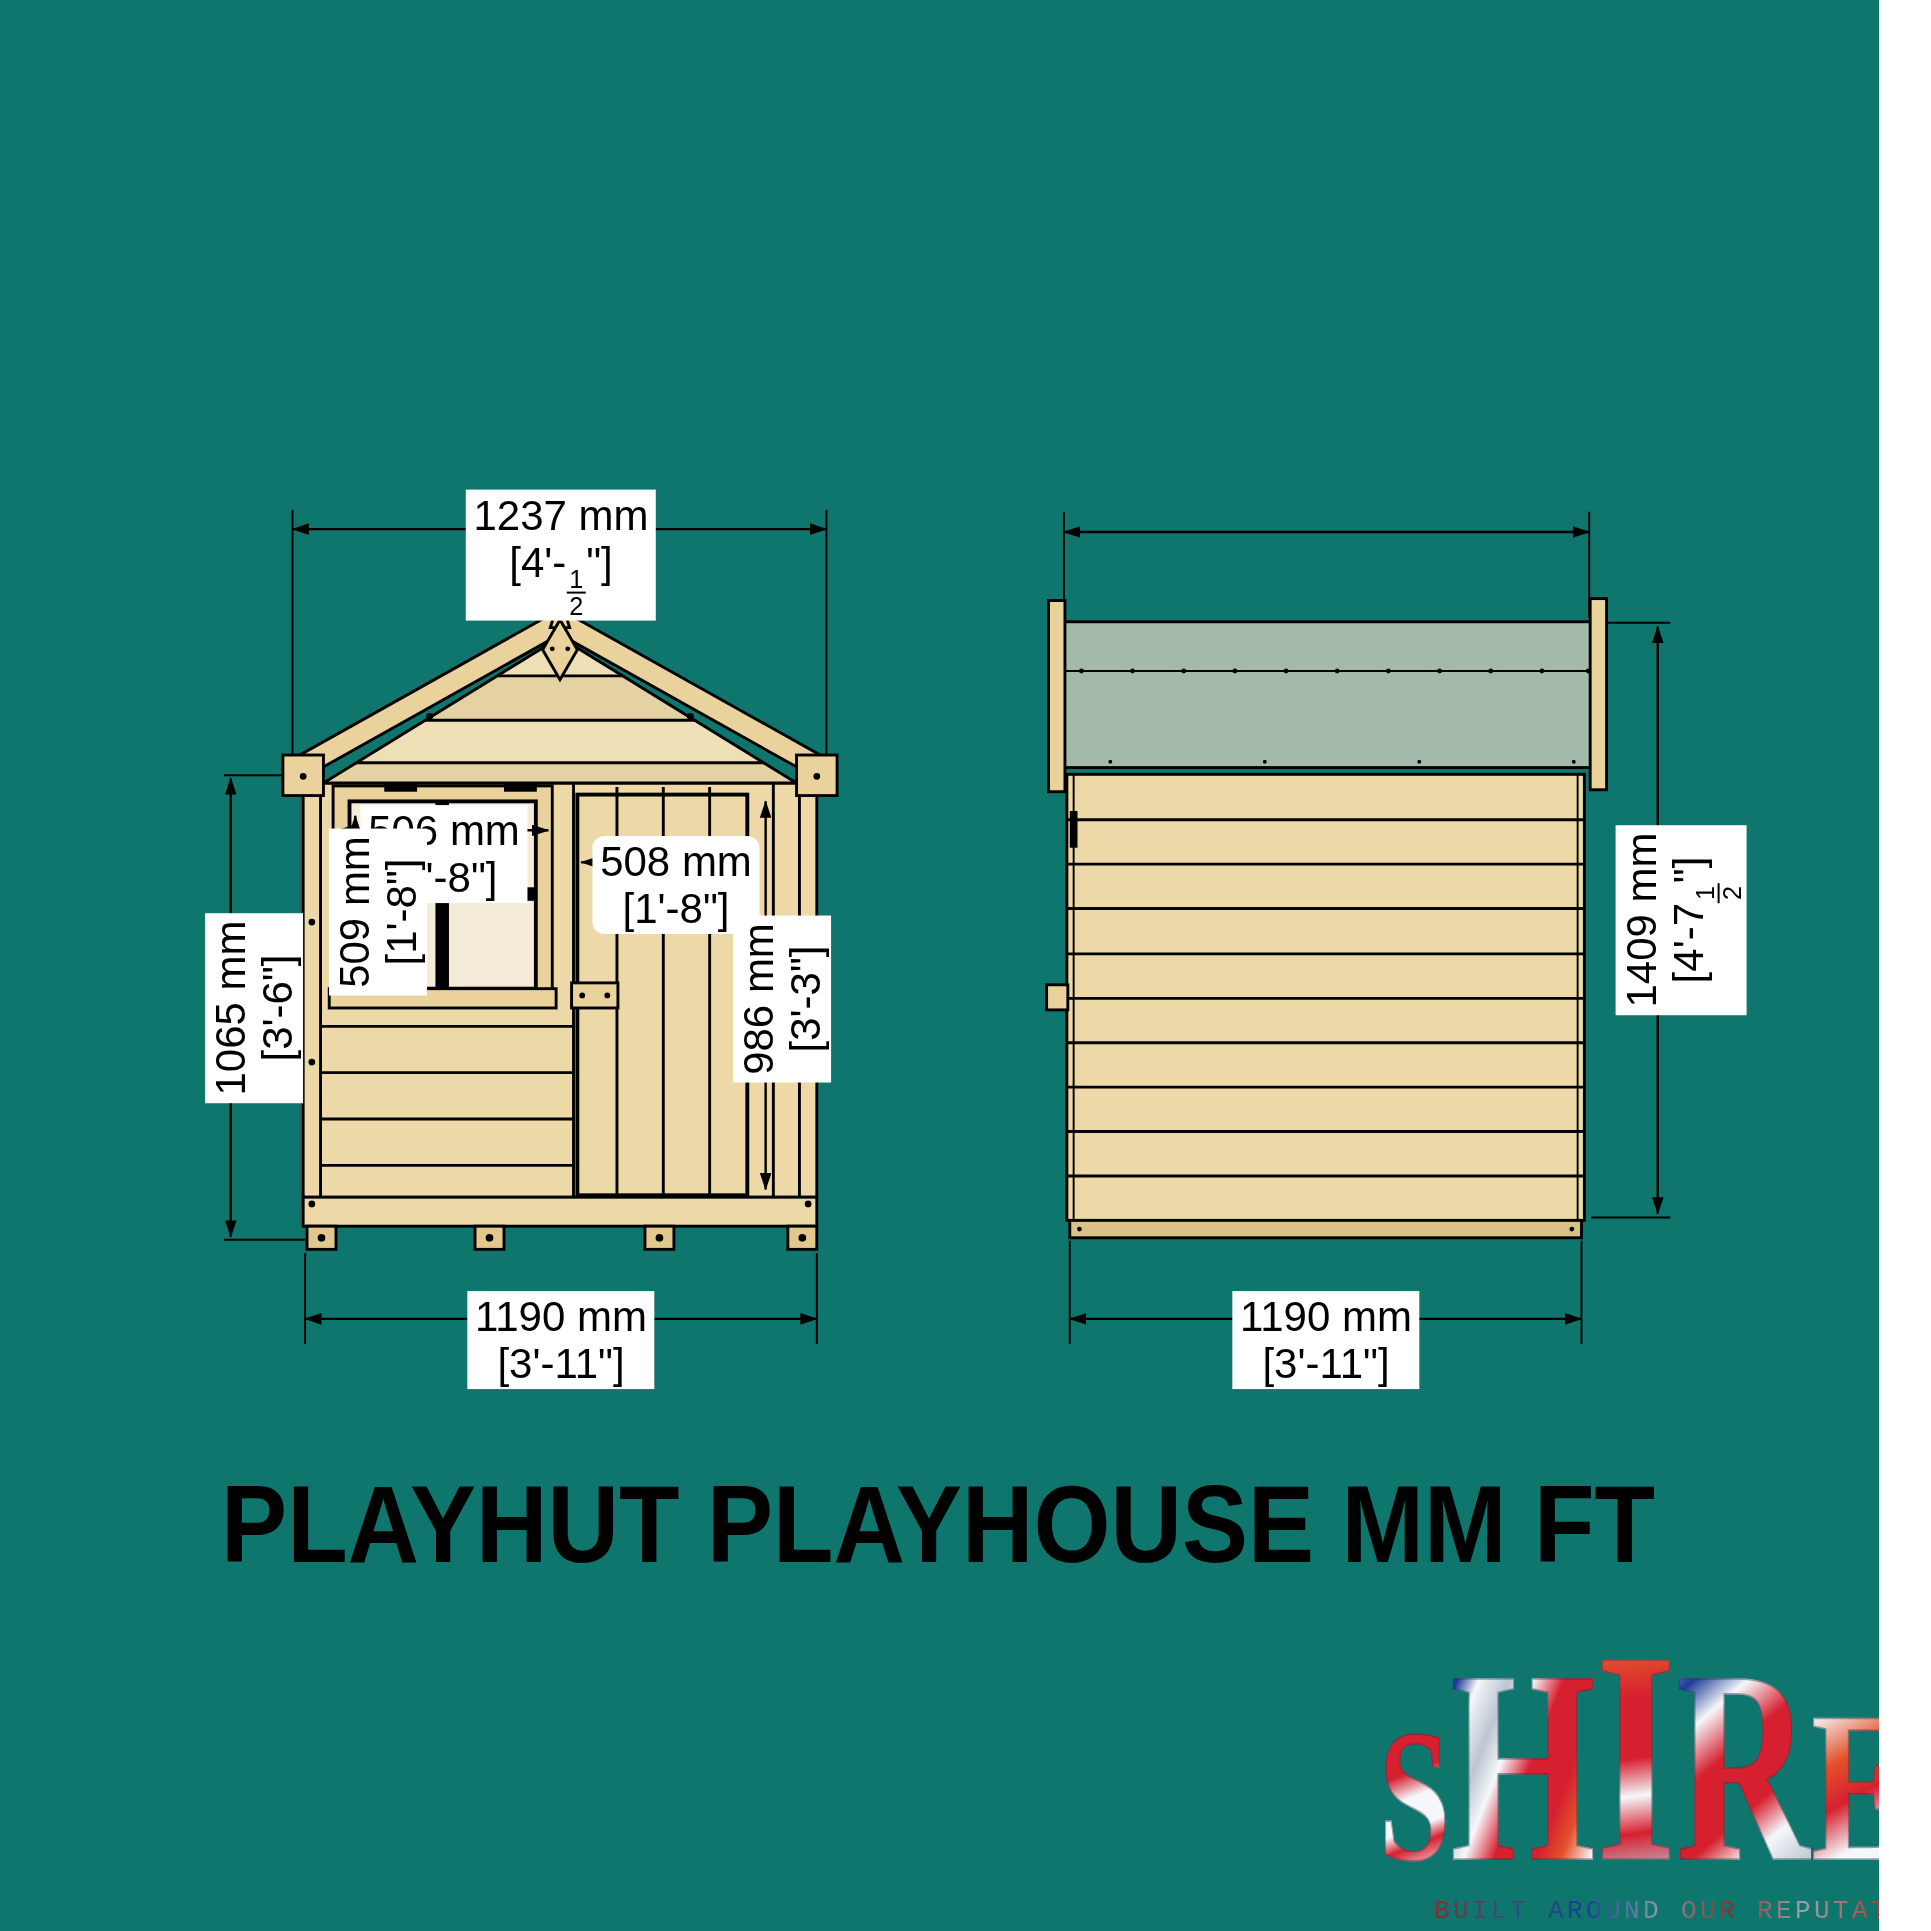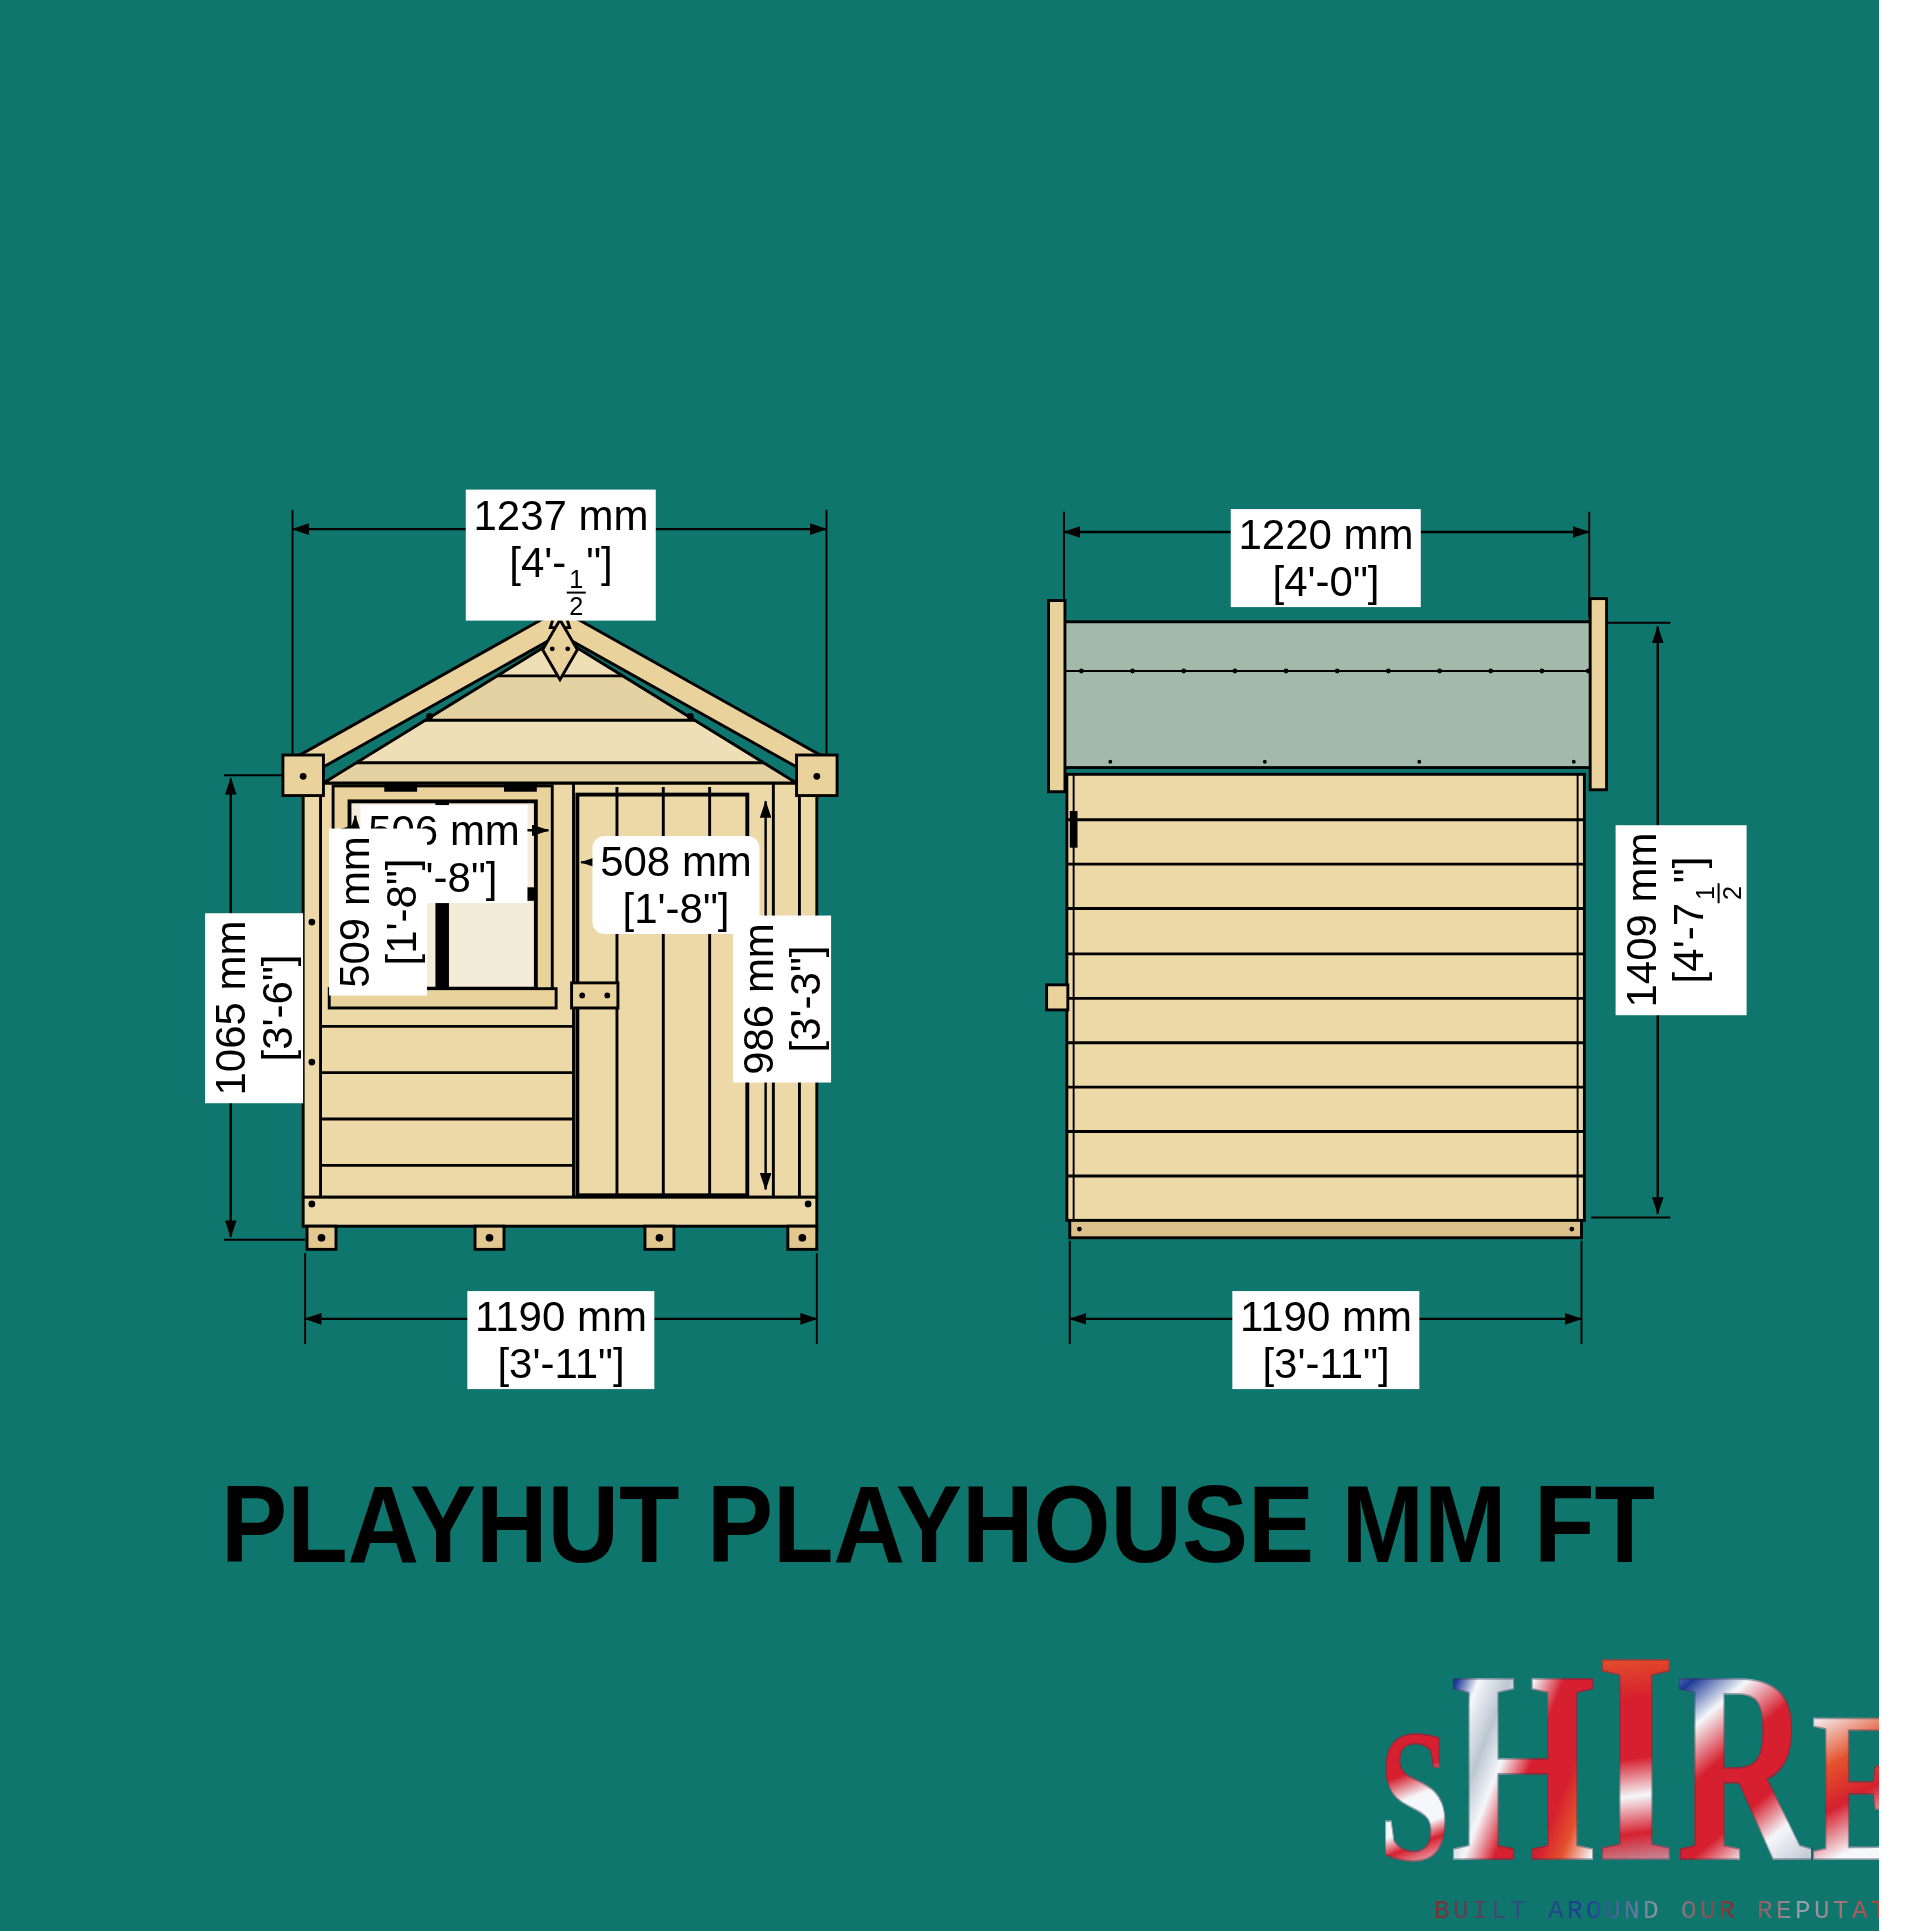--- a/index.html
+++ b/index.html
@@ -231,24 +231,20 @@
   </svg>
 
   <div class="dim-label" style="left:561px;top:555px;">
     <span class="mm">1237 mm</span>
     <span class="ft"><span>[4'-</span><span class="fr">
           <span class="fn">1</span>
           <span class="fd">2</span>
         </span><span>"]</span></span>
   </div>
 
-  <div class="dim-label" style="left:1326px;top:558px;">
-    <span class="mm">1220 mm</span>
-    <span class="ft">[4'-0"]</span>
-  </div>
 
   <div class="dim-label rot" style="left:254px;top:1008px;">
     <span class="mm">1065 mm</span>
     <span class="ft">[3'-6"]</span>
   </div>
 
   <div class="dim-label rot" style="left:1681px;top:920px;">
     <span class="mm">1409 mm</span>
     <span class="ft"><span>[4'-7</span><span class="fr">
           <span class="fn">1</span>

